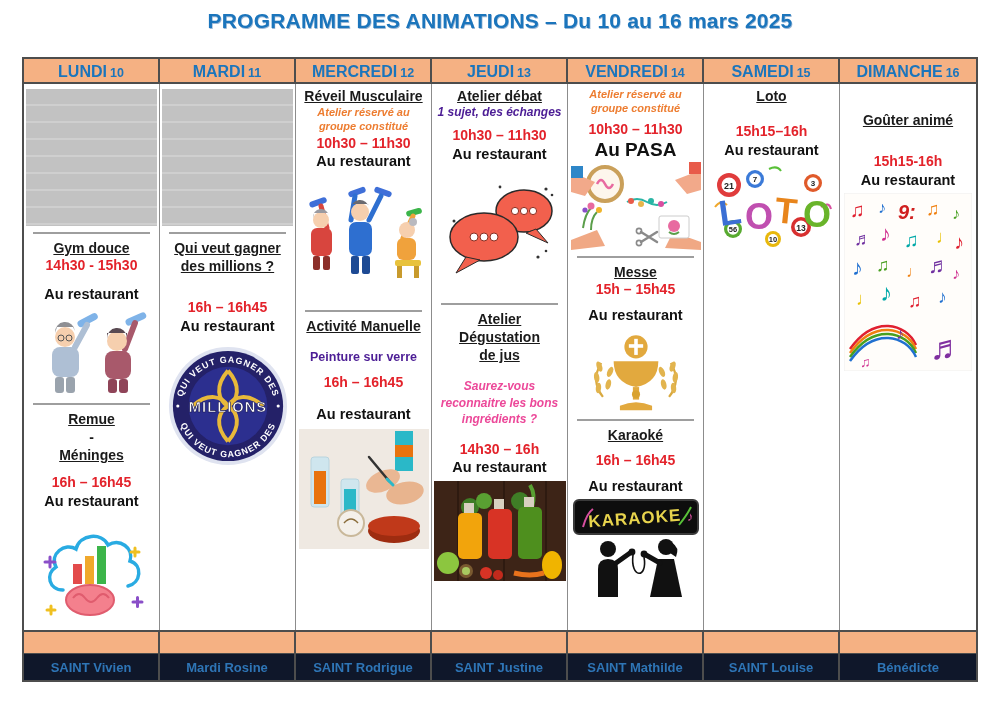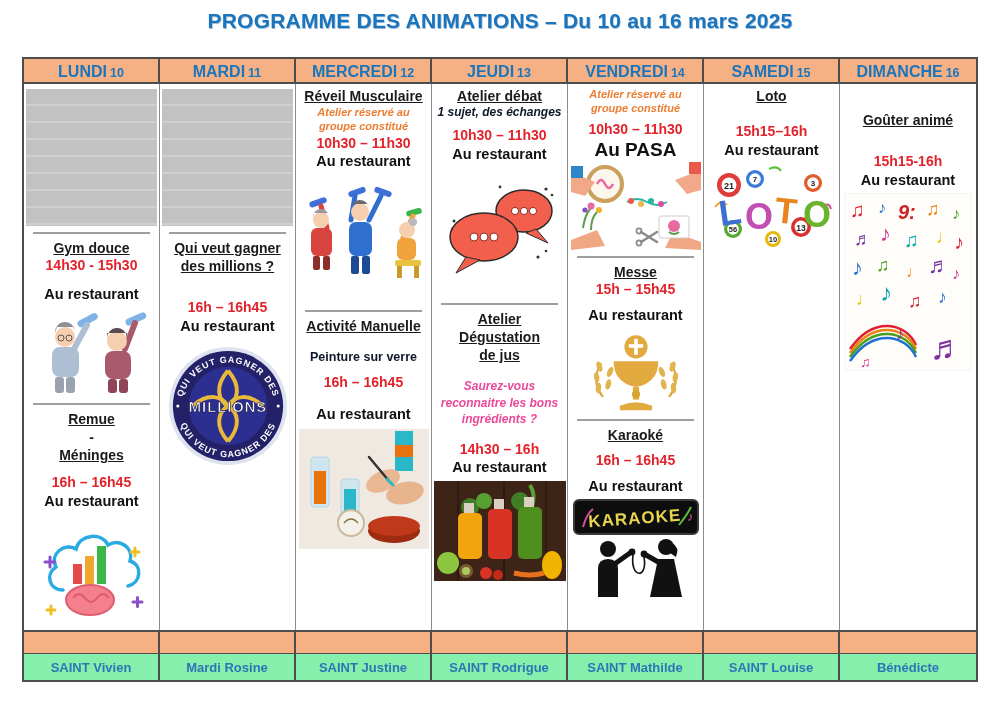--- a/index.html
+++ b/index.html
@@ -26,36 +26,36 @@
   .brow { height: 546px; }
   .col {
     border-right: 1px solid #8c8c8c; padding: 3px 2px; overflow: hidden;
     display: flex; flex-direction: column; align-items: center; text-align: center;
   }
   .col:last-child { border-right: none; margin-top: 24px; }
   .frow { height: 23px; }
   .fcell { background: #f5b183; border-top: 2px solid #4d4d4d; border-right: 2px solid #4d4d4d; }
   .nrow { height: 27px; }
   .ncell {
-    background: #86efac; border-top: 1.5px solid #4d4d4d; border-right: 2px solid #4d4d4d;
+    background: #0f172a; border-top: 1.5px solid #4d4d4d; border-right: 2px solid #4d4d4d;
     color: #2e75b6; font-weight: 700; font-size: 13px; text-align: right;
     display: flex; align-items: center; justify-content: center;
   }
   .redacted {
     width: 100%; height: 137px; margin-top: 2px;
     background: repeating-linear-gradient(180deg, #c2c2c2 0 15px, #cfcfcf 15px 17px);
   }
   .hr { width: 90%; border-top: 2px solid #9e9e9e; margin: 6px auto 5px auto; }
   .sec-title { font-size: 14px; font-weight: 800; color: #1a1a1a; text-decoration: underline; line-height: 1.3; }
   .sec-title.nou { text-decoration: none; }
   .time { color: #e3232b; font-weight: 800; font-size: 14px; line-height: 1.25; }
   .place { color: #111; font-weight: 800; font-size: 14.5px; line-height: 1.25; }
   .place.big { font-size: 19px; }
   .note-orange { color: #ed7d31; font-style: italic; font-weight: 700; font-size: 11px; line-height: 1.25; padding: 1px 2px; }
-  .note-blue { color: #0f172a; font-weight: 700; font-size: 12.5px; }
+  .note-blue { color: #4c1d95; font-weight: 700; font-size: 12.5px; }
   .note-italic { color: #ec4899; font-style: italic; font-weight: 700; font-size: 12px; line-height: 1.35; padding: 0 4px; }
   .mt4 { margin-top: 4px; } .mt6 { margin-top: 6px; } .mt8 { margin-top: 8px; }
   .mt10 { margin-top: 10px; } .mt14 { margin-top: 14px; } .mt18 { margin-top: 18px; } .mt24 { margin-top: 24px; }
   svg { display: block; }
   svg text { font-family: "Liberation Sans", sans-serif; }
 </style>
 </head>
 <body>
 
 <div class="page">
@@ -429,21 +429,21 @@
       <div class="fcell"></div>
         <div class="fcell"></div>
       <div class="fcell"></div>
         <div class="fcell"></div>
       <div class="fcell"></div>
     </div>
 
     <div class="nrow">
       <div class="ncell">SAINT Vivien</div>
       <div class="ncell">Mardi Rosine</div>
+      <div class="ncell">SAINT Rodrigue</div>
       <div class="ncell">SAINT Justine</div>
-      <div class="ncell">SAINT Rodrigue</div>
       <div class="ncell">SAINT Mathilde</div>
       <div class="ncell">SAINT Louise</div>
       <div class="ncell">Bénédicte</div>
     </div>
 
   </div>
 </div>
 
 </body></html>

